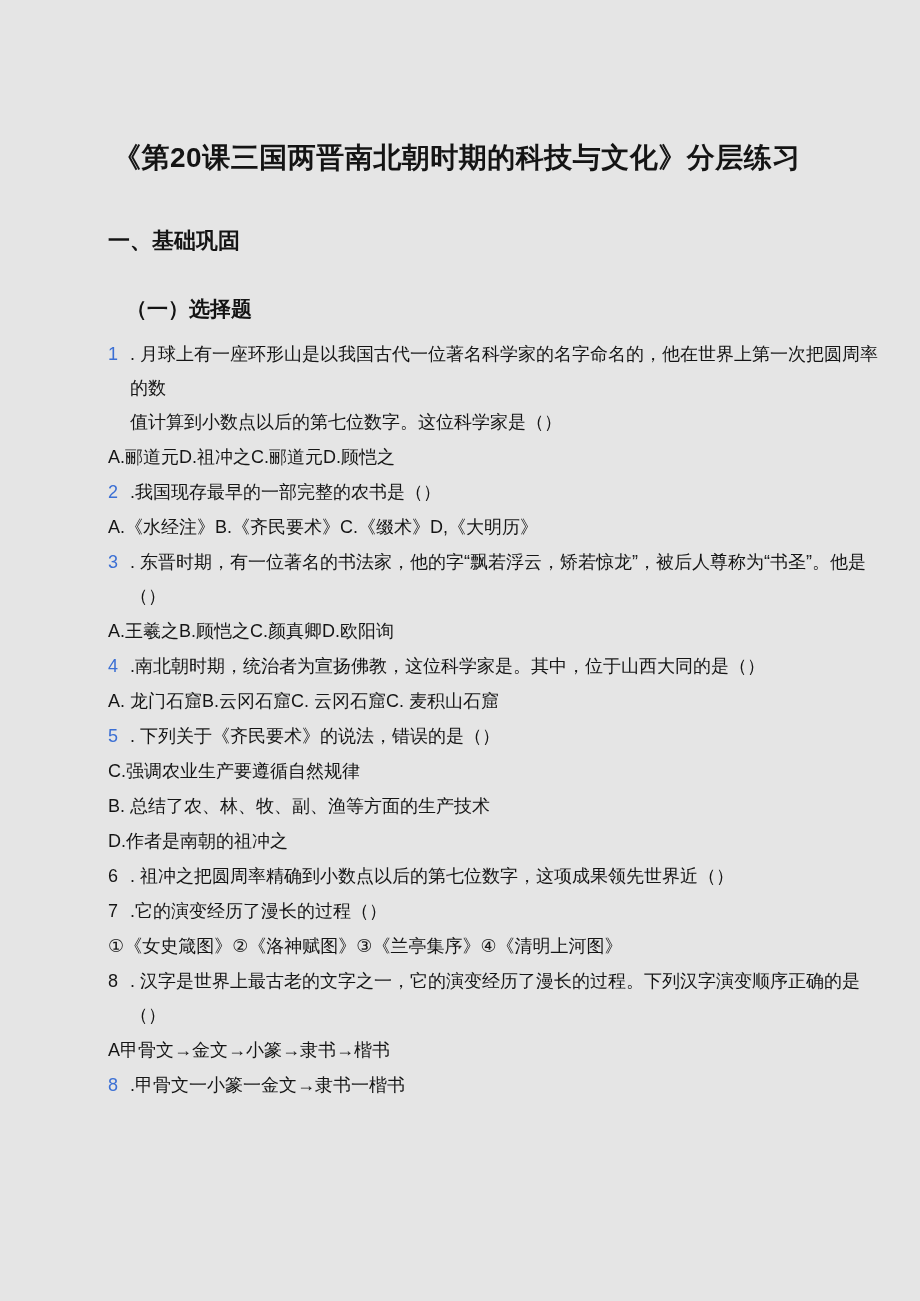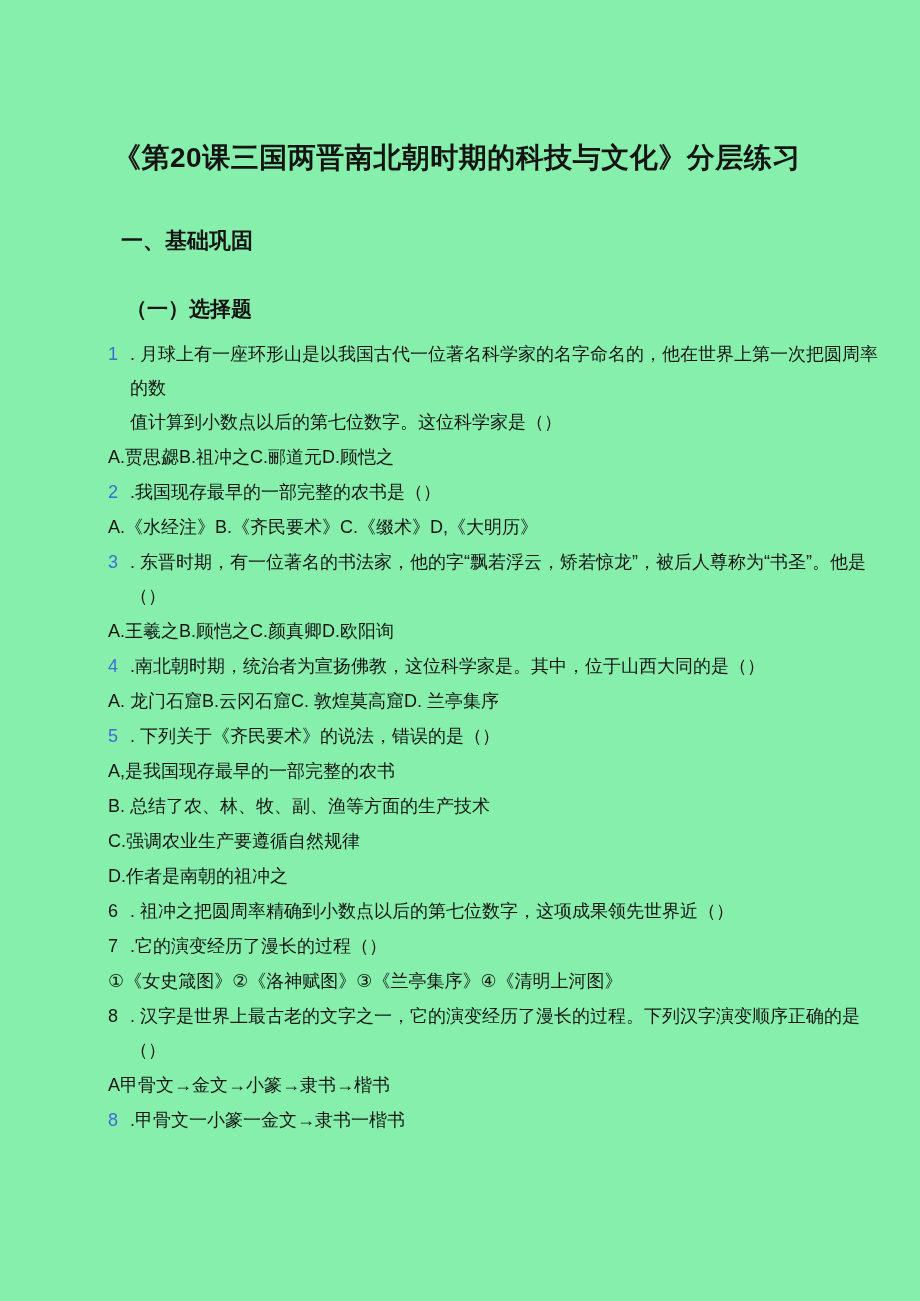--- a/index.html
+++ b/index.html
@@ -4,37 +4,37 @@
 <style>
   html, body {
     margin: 0;
     padding: 0;
     background: #ffffff;
   }
   .page {
     position: relative;
     width: 920px;
     height: 1301px;
-    background: #86efac;
+    background: #e5e5e5;
     overflow: hidden;
     font-family: "Liberation Sans", "DejaVu Sans", sans-serif;
     color: #111111;
     box-sizing: border-box;
     padding: 140px 38px 0 108px;
   }
   .doc-title {
     margin: 0 0 0 5px;
     font-size: 28px;
     line-height: 36px;
     font-weight: 700;
     color: #141414;
     letter-spacing: 0.5px;
   }
   .section-heading {
-    margin: 52px 0 0 13px;
+    margin: 52px 0 0 0;
     font-size: 22px;
     line-height: 26px;
     font-weight: 700;
     color: #141414;
   }
   .subsection-heading {
     margin: 42px 0 16px 18px;
     font-size: 21px;
     line-height: 25px;
     font-weight: 700;
@@ -80,48 +80,47 @@
 
   <h3 class="subsection-heading">（一）选择题</h3>
 
   <div class="lines">
 
     <div class="line q">
       <span class="qnum blue">1</span>
       <span class="qtext">. 月球上有一座环形山是以我国古代一位著名科学家的名字命名的，他在世界上第一次把圆周率的数
 值计算到小数点以后的第七位数字。这位科学家是（）</span>
     </div>
-    <div class="line opt">A.贾思勰B.祖冲之C.郦道元D.顾恺之</div>
+    <div class="line opt">A.郦道元D.祖冲之C.郦道元D.顾恺之</div>
 
     <div class="line q">
       <span class="qnum blue">2</span>
       <span class="qtext">.我国现存最早的一部完整的农书是（）</span>
     </div>
     <div class="line opt">A.《水经注》B.《齐民要术》C.《缀术》D,《大明历》</div>
 
     <div class="line q">
       <span class="qnum blue">3</span>
       <span class="qtext">. 东晋时期，有一位著名的书法家，他的字“飘若浮云，矫若惊龙”，被后人尊称为“书圣”。他是
 （）</span>
     </div>
     <div class="line opt">A.王羲之B.顾恺之C.颜真卿D.欧阳询</div>
 
     <div class="line q">
       <span class="qnum blue">4</span>
       <span class="qtext">.南北朝时期，统治者为宣扬佛教，这位科学家是。其中，位于山西大同的是（）</span>
     </div>
-    <div class="line opt">A. 龙门石窟B.云冈石窟C. 敦煌莫高窟D. 兰亭集序</div>
+    <div class="line opt">A. 龙门石窟B.云冈石窟C. 云冈石窟C. 麦积山石窟</div>
 
     <div class="line q">
       <span class="qnum blue">5</span>
       <span class="qtext">. 下列关于《齐民要术》的说法，错误的是（）</span>
     </div>
-    <div class="line opt">A,是我国现存最早的一部完整的农书</div>
+    <div class="line opt">C.强调农业生产要遵循自然规律</div>
     <div class="line opt">B. 总结了农、林、牧、副、渔等方面的生产技术</div>
-    <div class="line opt">C.强调农业生产要遵循自然规律</div>
     <div class="line opt">D.作者是南朝的祖冲之</div>
 
     <div class="line q">
       <span class="qnum black">6</span>
       <span class="qtext">. 祖冲之把圆周率精确到小数点以后的第七位数字，这项成果领先世界近（）</span>
     </div>
 
     <div class="line q">
       <span class="qnum black">7</span>
       <span class="qtext">.它的演变经历了漫长的过程（）</span>

